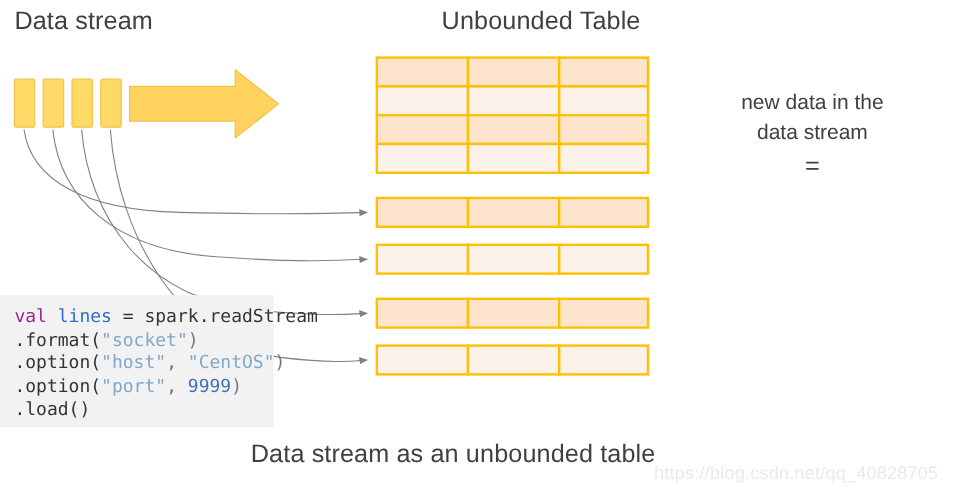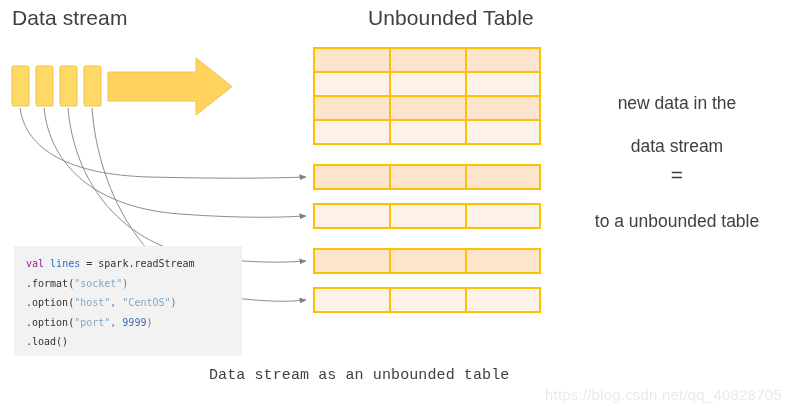--- a/index.html
+++ b/index.html
@@ -34,66 +34,65 @@
     left: 336px;
     top: 6px;
     font-size: 21px;
     letter-spacing: 0.1px;
     margin-left: 32px;
   }
 
   #bottom-caption {
     left: 209px;
     top: 367px;
-    font-size: 15px;
+    font-size: 21px;
     letter-spacing: 0.1px;
-    font-family: Liberation Mono, monospace;
   }
 
   
   #explanation {
     position: absolute;
     left: 563px;
     top: 73px;
     width: 228px;
     text-align: center;
     font-size: 17.5px;
     line-height: 25px;
     color: #404040;
     font-weight: 300;
   }
   #explanation .eq {
     display: block;
     font-size: 21px;
     line-height: 32px;
     font-weight: 400;
   }
-  #explanation .blk { display: block; margin-top: 18px; }
+  #explanation .blk { display: block; }
 
   
   #canvas {
     position: absolute;
     left: 0;
     top: 0;
     width: 794px;
     height: 409px;
   }
 
   
   #code-block {
     position: absolute;
-    left: 14px;
+    left: 0;
     top: 246px;
     width: 228px;
     height: 110px;
     background: #f2f2f2;
     box-sizing: border-box;
     padding: 8px 10px 8px 12px;
     font-family: "DejaVu Sans Mono", "Liberation Mono", monospace;
-    font-size: 10px;
+    font-size: 15px;
     line-height: 19.5px;
     color: #333333;
     white-space: pre;
   }
   .tok-kw  { color: #9b2393; }
   .tok-var { color: #2f6ec4; }
   .tok-op  { color: #333333; }
   .tok-fn  { color: #333333; }
   .tok-str { color: #7fa8c9; }
   .tok-num { color: #3c6fb5; }
@@ -189,21 +188,20 @@
 </svg>
 
 <div class="label" id="data-stream-title">Data stream</div>
 
 <div class="label" id="unbounded-table-title">Unbounded Table</div>
 
 <div id="explanation">
   <span class="blk">new data in the</span>
   <span class="blk">data stream</span>
   <span class="eq">=</span>
-  <span class="blk">to a unbounded table</span>
 </div>
 
 <div id="code-block"><span><span class="tok-kw">val</span> <span class="tok-var">lines</span> <span class="tok-op">=</span> <span class="tok-fn">spark.readStream</span></span>
 <span><span class="tok-fn">.format(</span><span class="tok-str">"socket"</span><span class="tok-pn">)</span></span>
 <span><span class="tok-fn">.option(</span><span class="tok-str">"host"</span><span class="tok-pn">, </span><span class="tok-str">"CentOS"</span><span class="tok-pn">)</span></span>
 <span><span class="tok-fn">.option(</span><span class="tok-str">"port"</span><span class="tok-pn">, </span><span class="tok-num">9999</span><span class="tok-pn">)</span></span>
 <span><span class="tok-fn">.load()</span></span></div>
 
 <div class="label" id="bottom-caption">Data stream as an unbounded table</div>
 

